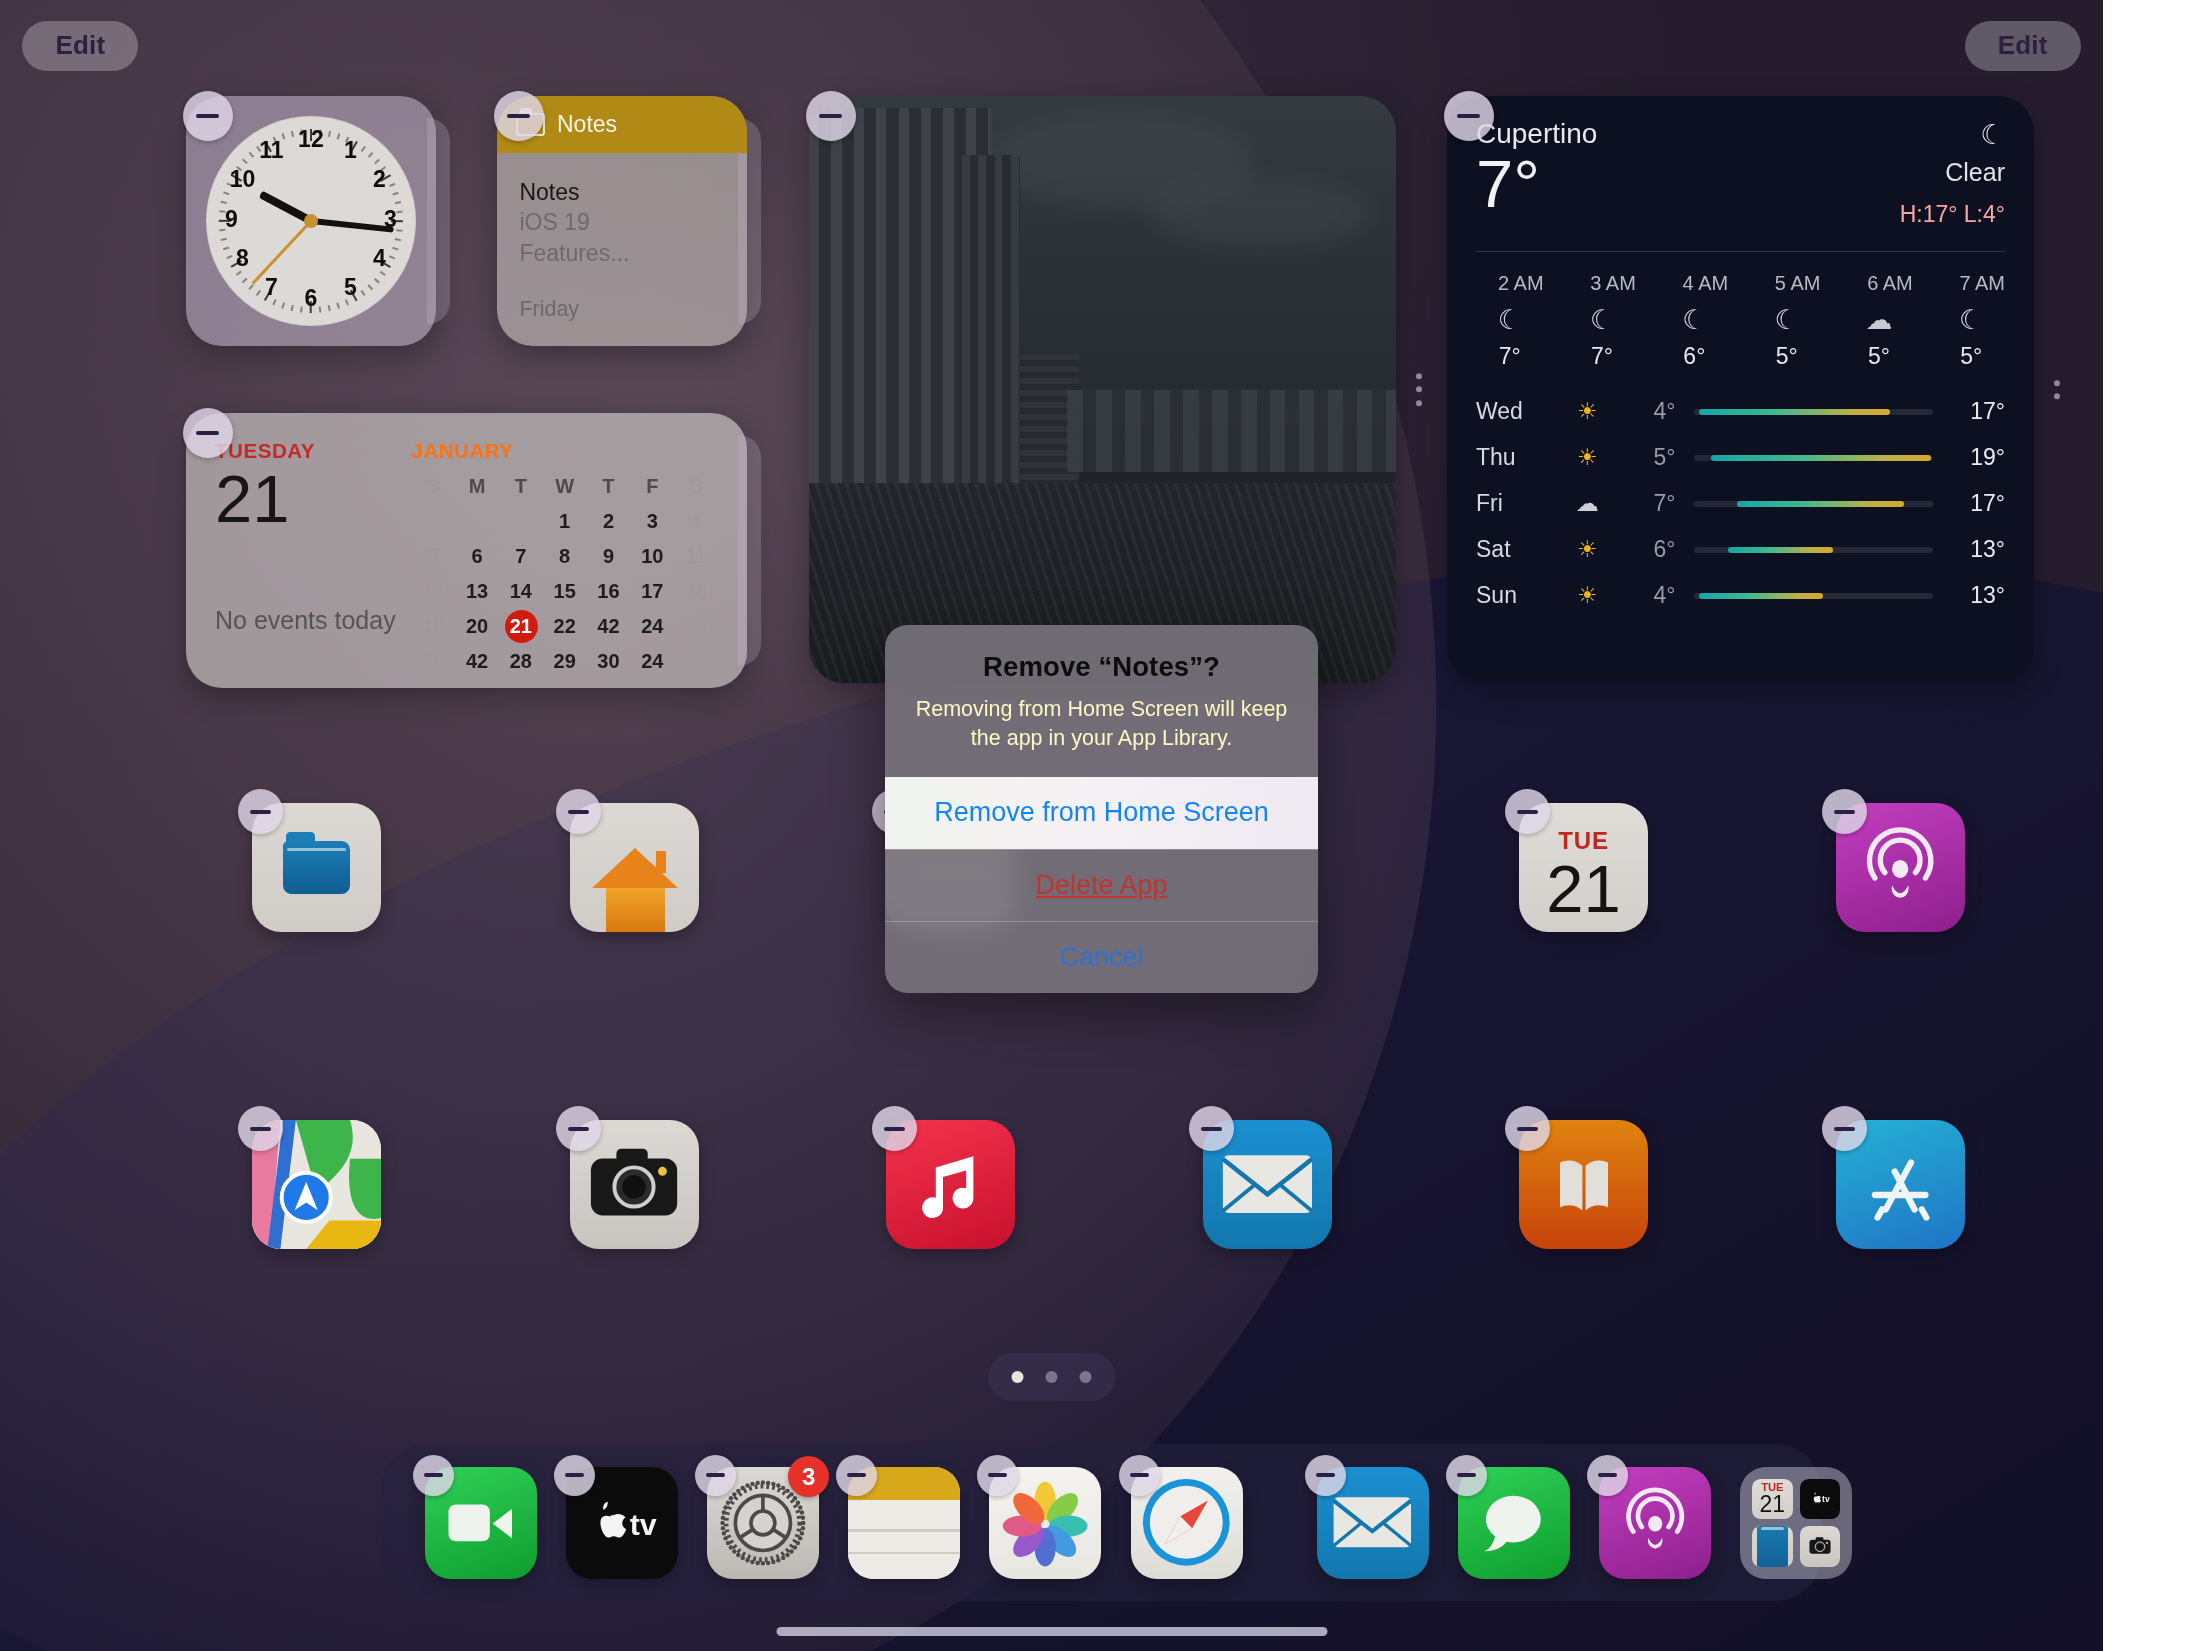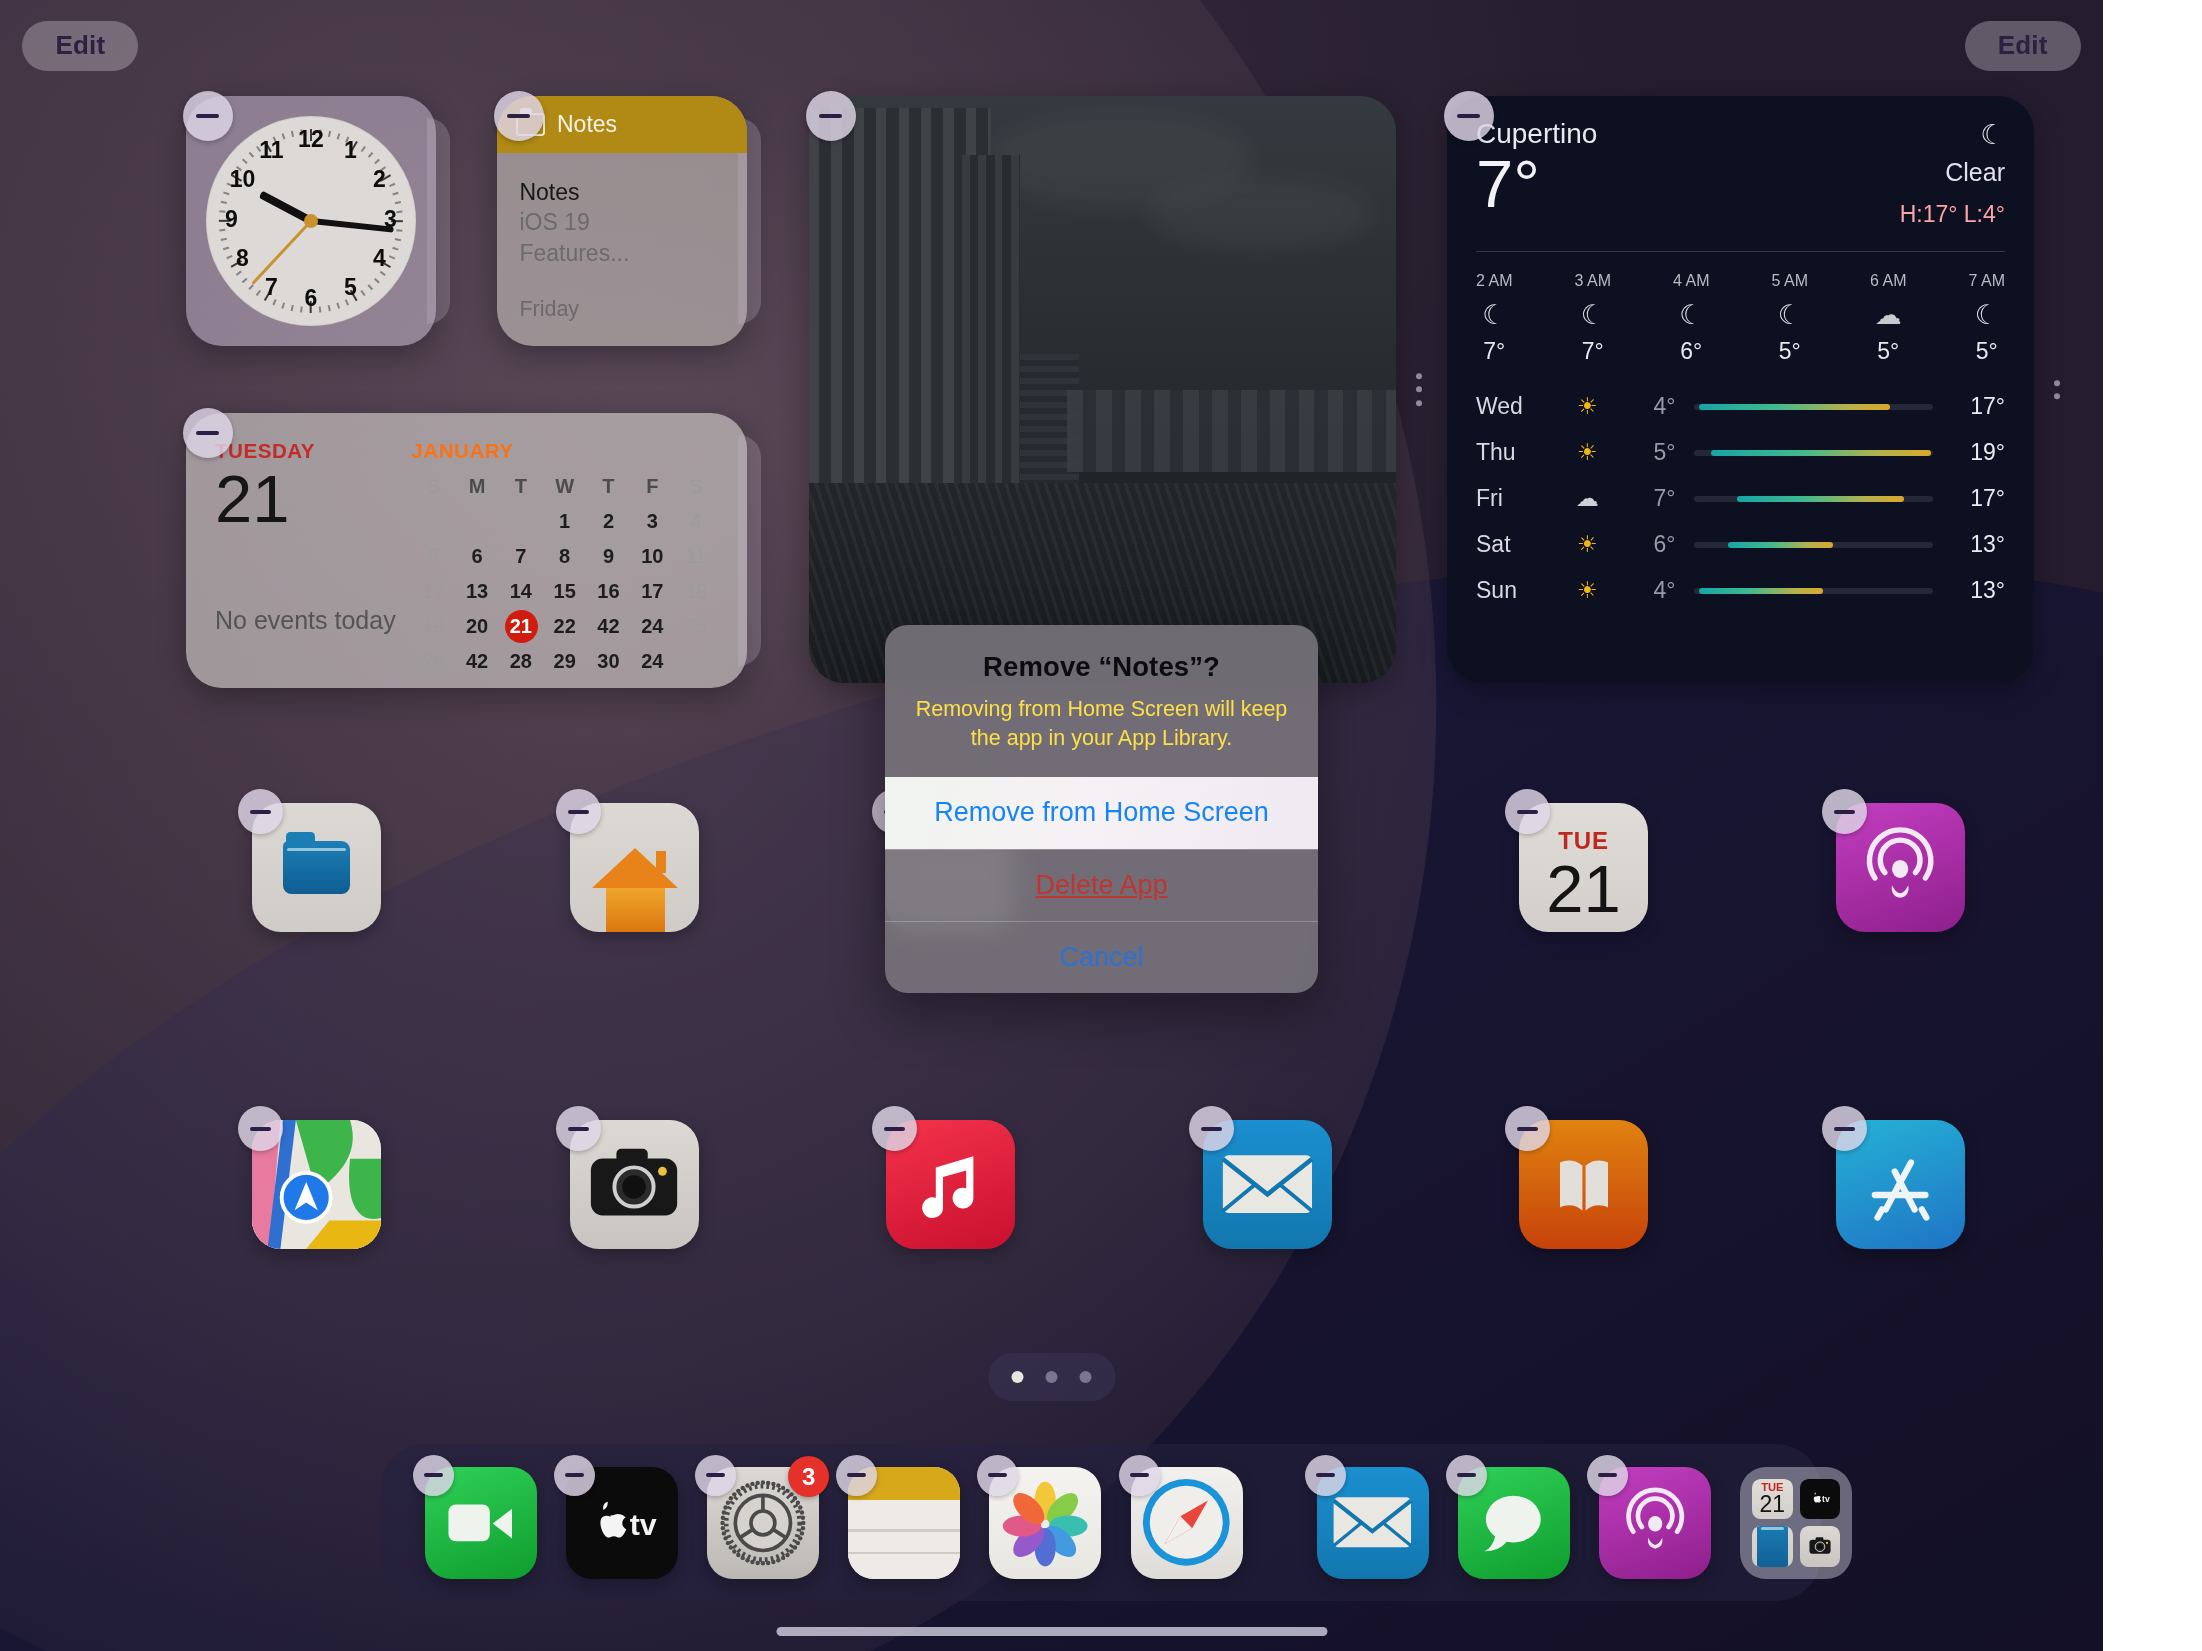--- a/index.html
+++ b/index.html
@@ -253,21 +253,21 @@
   }
   .w-top { padding: 22.4px 29px 0 29px; display:flex; justify-content:space-between; }
   .w-city { color:#e9e9ee; font-size: 28px; font-weight: 400; }
   .w-temp { color:#f2f2f6; font-size: 67px; font-weight: 200; line-height:0.95; margin-top: 1.7px; }
   .w-right { text-align: right; }
   .w-cond { color:#e2e2e8; font-size: 25px; margin-top: 6.9px; }
   .w-hl   { color:#fca5a5; font-size: 23px; margin-top: 14px; }
   .w-div  { height:0.9px; background: rgba(255,255,255,0.16); margin: 22.4px 29px 0 29px; }
   .w-hours { display:flex; justify-content:space-between; padding: 20.6px 29px 0 29px; }
   .w-hr { text-align:center; }
-  .w-hr .h  { color:#b9b9c4; font-size: 16px; }
+  .w-hr .h  { color:#b9b9c4; font-size: 20px; margin-left: 22px; }
   .w-hr .ic { font-size: 27px; margin: 8.6px 0 6.9px; }
   .w-hr .t  { color:#e8e8ee; font-size: 23px; }
   .w-days { padding: 19px 29px 0 29px; }
   .w-day { display:flex; align-items:center; height: 46px; gap: 5.2px; }
   .w-day .d   { color:#d8d8e0; font-size: 23px; width: 76px; }
   .w-day .ic  { width: 60px; text-align:center; font-size: 23px; }
   .w-day .lo  { color:#9a9aa6; font-size: 23px; width: 53px; text-align:right; }
   .w-day .bar { flex:1; height: 6px; border-radius: 3.4px; margin: 0 13.8px; position: relative; background: rgba(255,255,255,0.10); }
   .w-day .bar i {
     position:absolute; top:0; height:100%; border-radius:3.4px;
@@ -383,21 +383,21 @@
     left: 885px; top: 625px;
     width: 433px;
     border-radius: 22.4px;
     overflow:hidden;
     background: rgba(118,114,121,0.92);
     box-shadow: 0 19px 52px rgba(0,0,0,0.40);
     backdrop-filter: blur(12px);
   }
   #alert .a-head { padding: 26px 22.4px 24px; text-align:center; }
   #alert .a-title { font-size: 27.5px; font-weight: 700; color:#0c0c0c; letter-spacing:0.1px; }
-  #alert .a-msg { font-size: 21.5px; color:#fde047; margin-top: 12px; line-height:1.34; }
+  #alert .a-msg { font-size: 21.5px; color:#fef9c3; margin-top: 12px; line-height:1.34; }
   #alert .a-btn {
     height: 72px;
     display:flex; align-items:center; justify-content:center;
     font-size: 27px;
     border-top: 0.9px solid rgba(255,255,255,0.22);
   }
   #alert .a-btn.hl { background: linear-gradient(100deg,#f0f4ef 0%,#f6f1f4 45%,#efeaf2 100%); border-top:none; }
   #alert .a-btn.hl span { color:#1585f5; }
   #alert .a-btn.del span { color:#c0352f;text-decoration:underline; }
   #alert .a-btn.cancel span { color:#2b72d6; }

